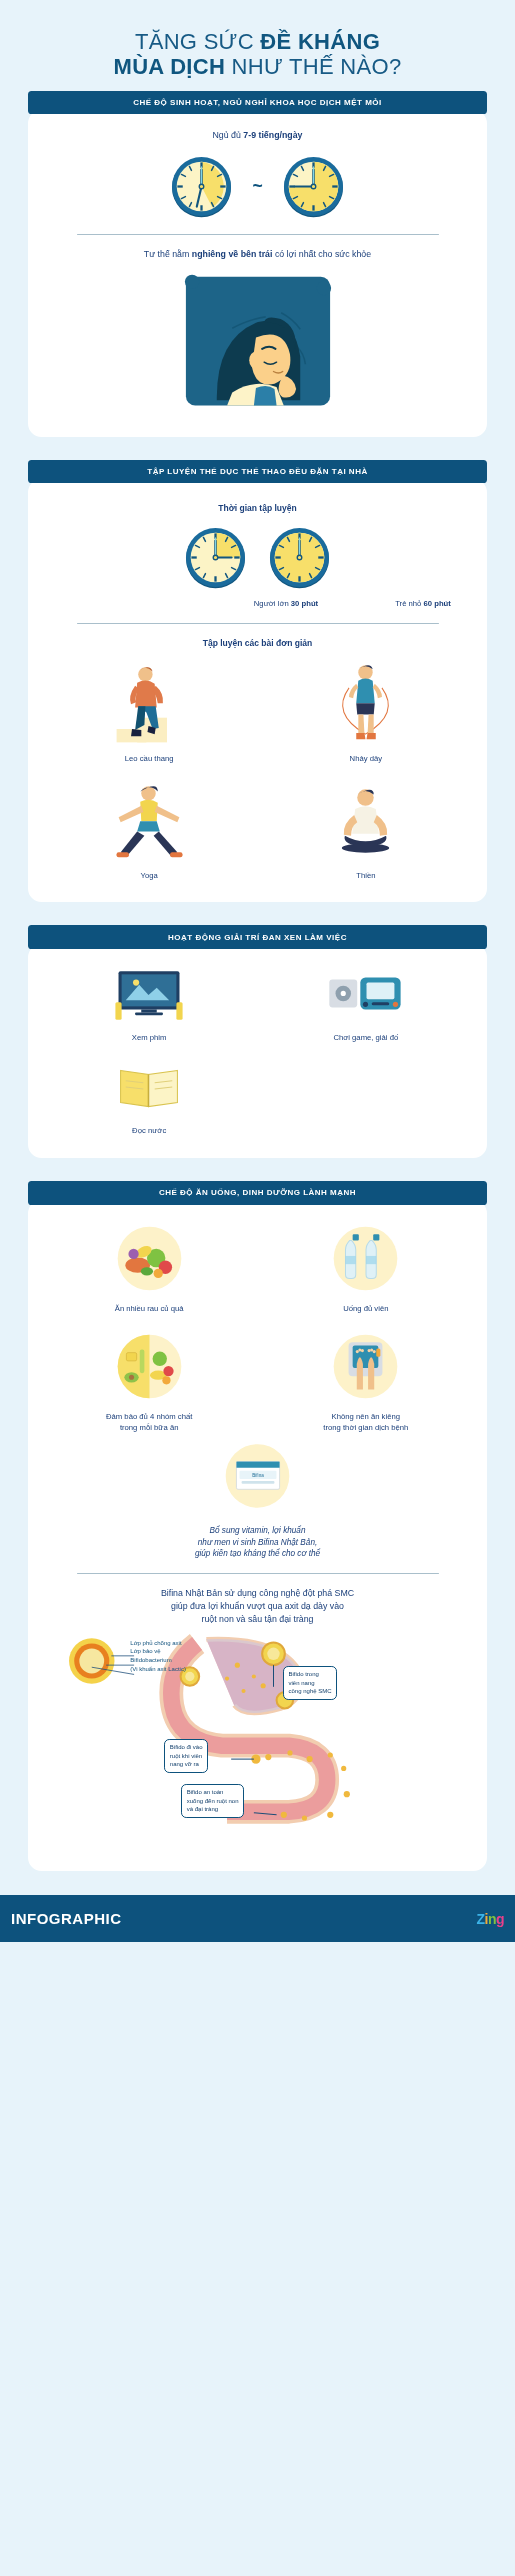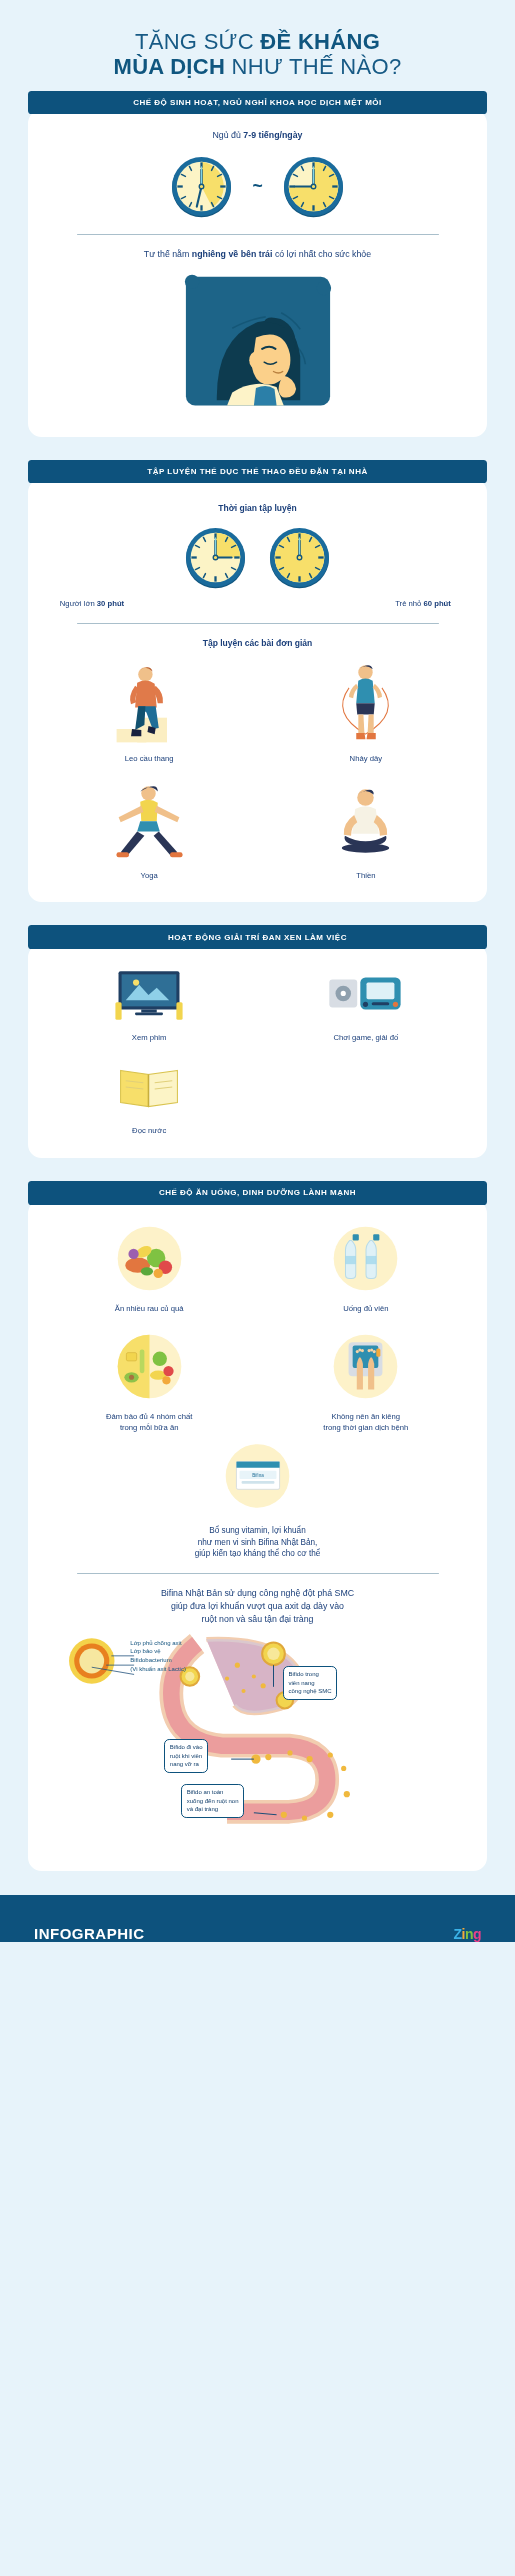--- a/index.html
+++ b/index.html
@@ -69,21 +69,21 @@
     border-radius: 1px;
   }
 
   
   .clock-row {
     display: flex; align-items: center; justify-content: center;
     gap: 17.5px; margin: 11.3px 0 3.1px;
   }
   .clock { width: 67px; height: 67px; }
   .tilde { font-size: 17.5px; color: #0d527d; font-weight: 700; }
-  .clock-labels { display: flex; justify-content: space-between; gap: 44px; }
+  .clock-labels { display: flex; justify-content: flex-end; gap: 44px; }
   .clock-labels .caption { margin-top: 5.2px; width: 93px; }
 
   
   .illus { display: block; margin: 0 auto; }
 
   .grid2 {
     display: grid;
     grid-template-columns: 1fr 1fr;
     gap: 13.4px 9.3px;
     justify-items: center;
@@ -98,23 +98,23 @@
   .foodcirc { width: 77px; height: 77px; }
 
   
   .prod-wrap { text-align: center; margin-top: 5.2px; }
 
   
   .footer {
     background: #0d527d;
     height: 47px;
     display: flex;
-    align-items: flex-end;
+    align-items: center;
     justify-content: space-between;
-    padding: 0 34px;
+    padding: 0 11px;
     margin-top: 24px;
   }
   .footer-label {
     color: #ffffff;
     font-size: 15px;
     font-weight: 700;
     letter-spacing: 0.5px;
   }
   .zing { font-size: 14px; font-weight: 700; letter-spacing: -0.5px; }
   .zing span:nth-child(1) { color: #3bb3e8; }
@@ -524,21 +524,21 @@
 
     <div class="prod-wrap">
       <svg width="77" height="77" viewBox="0 0 150 150">
         <circle cx="75" cy="72" r="62" fill="#fdf2c9"></circle>
         <rect x="34" y="44" width="84" height="54" rx="3" fill="#ffffff" stroke="#cfd8de" stroke-width="1.5"></rect>
         <rect x="34" y="44" width="84" height="12" fill="#2f8fb0"></rect>
         <rect x="40" y="62" width="72" height="16" rx="2" fill="#e8f4f9"></rect>
         <rect x="44" y="82" width="64" height="5" rx="2" fill="#cfe3ec"></rect>
         <text x="76" y="74" font-size="9" fill="#1f6e97" text-anchor="middle" font-family="Liberation Sans, sans-serif">Bifina</text>
       </svg>
-      <div class="caption" style="white-space:pre-line; font-size:8.2px; margin-top:7.2px;">Bổ sung vitamin, lợi khuẩn
+      <div class="caption" style="white-space:pre-line; font-size:8.2px; margin-top:7.2px;font-style:italic;">Bổ sung vitamin, lợi khuẩn
 như men vi sinh Bifina Nhật Bản,
 giúp kiến tạo kháng thể cho cơ thể</div>
     </div>
 
     <div class="divider"></div>
 
     <div class="lead" style="white-space:pre-line">Bifina Nhật Bản sử dụng công nghệ đột phá SMC
 giúp đưa lợi khuẩn vượt qua axit dạ dày vào
 ruột non và sâu tận đại tràng</div>
 

